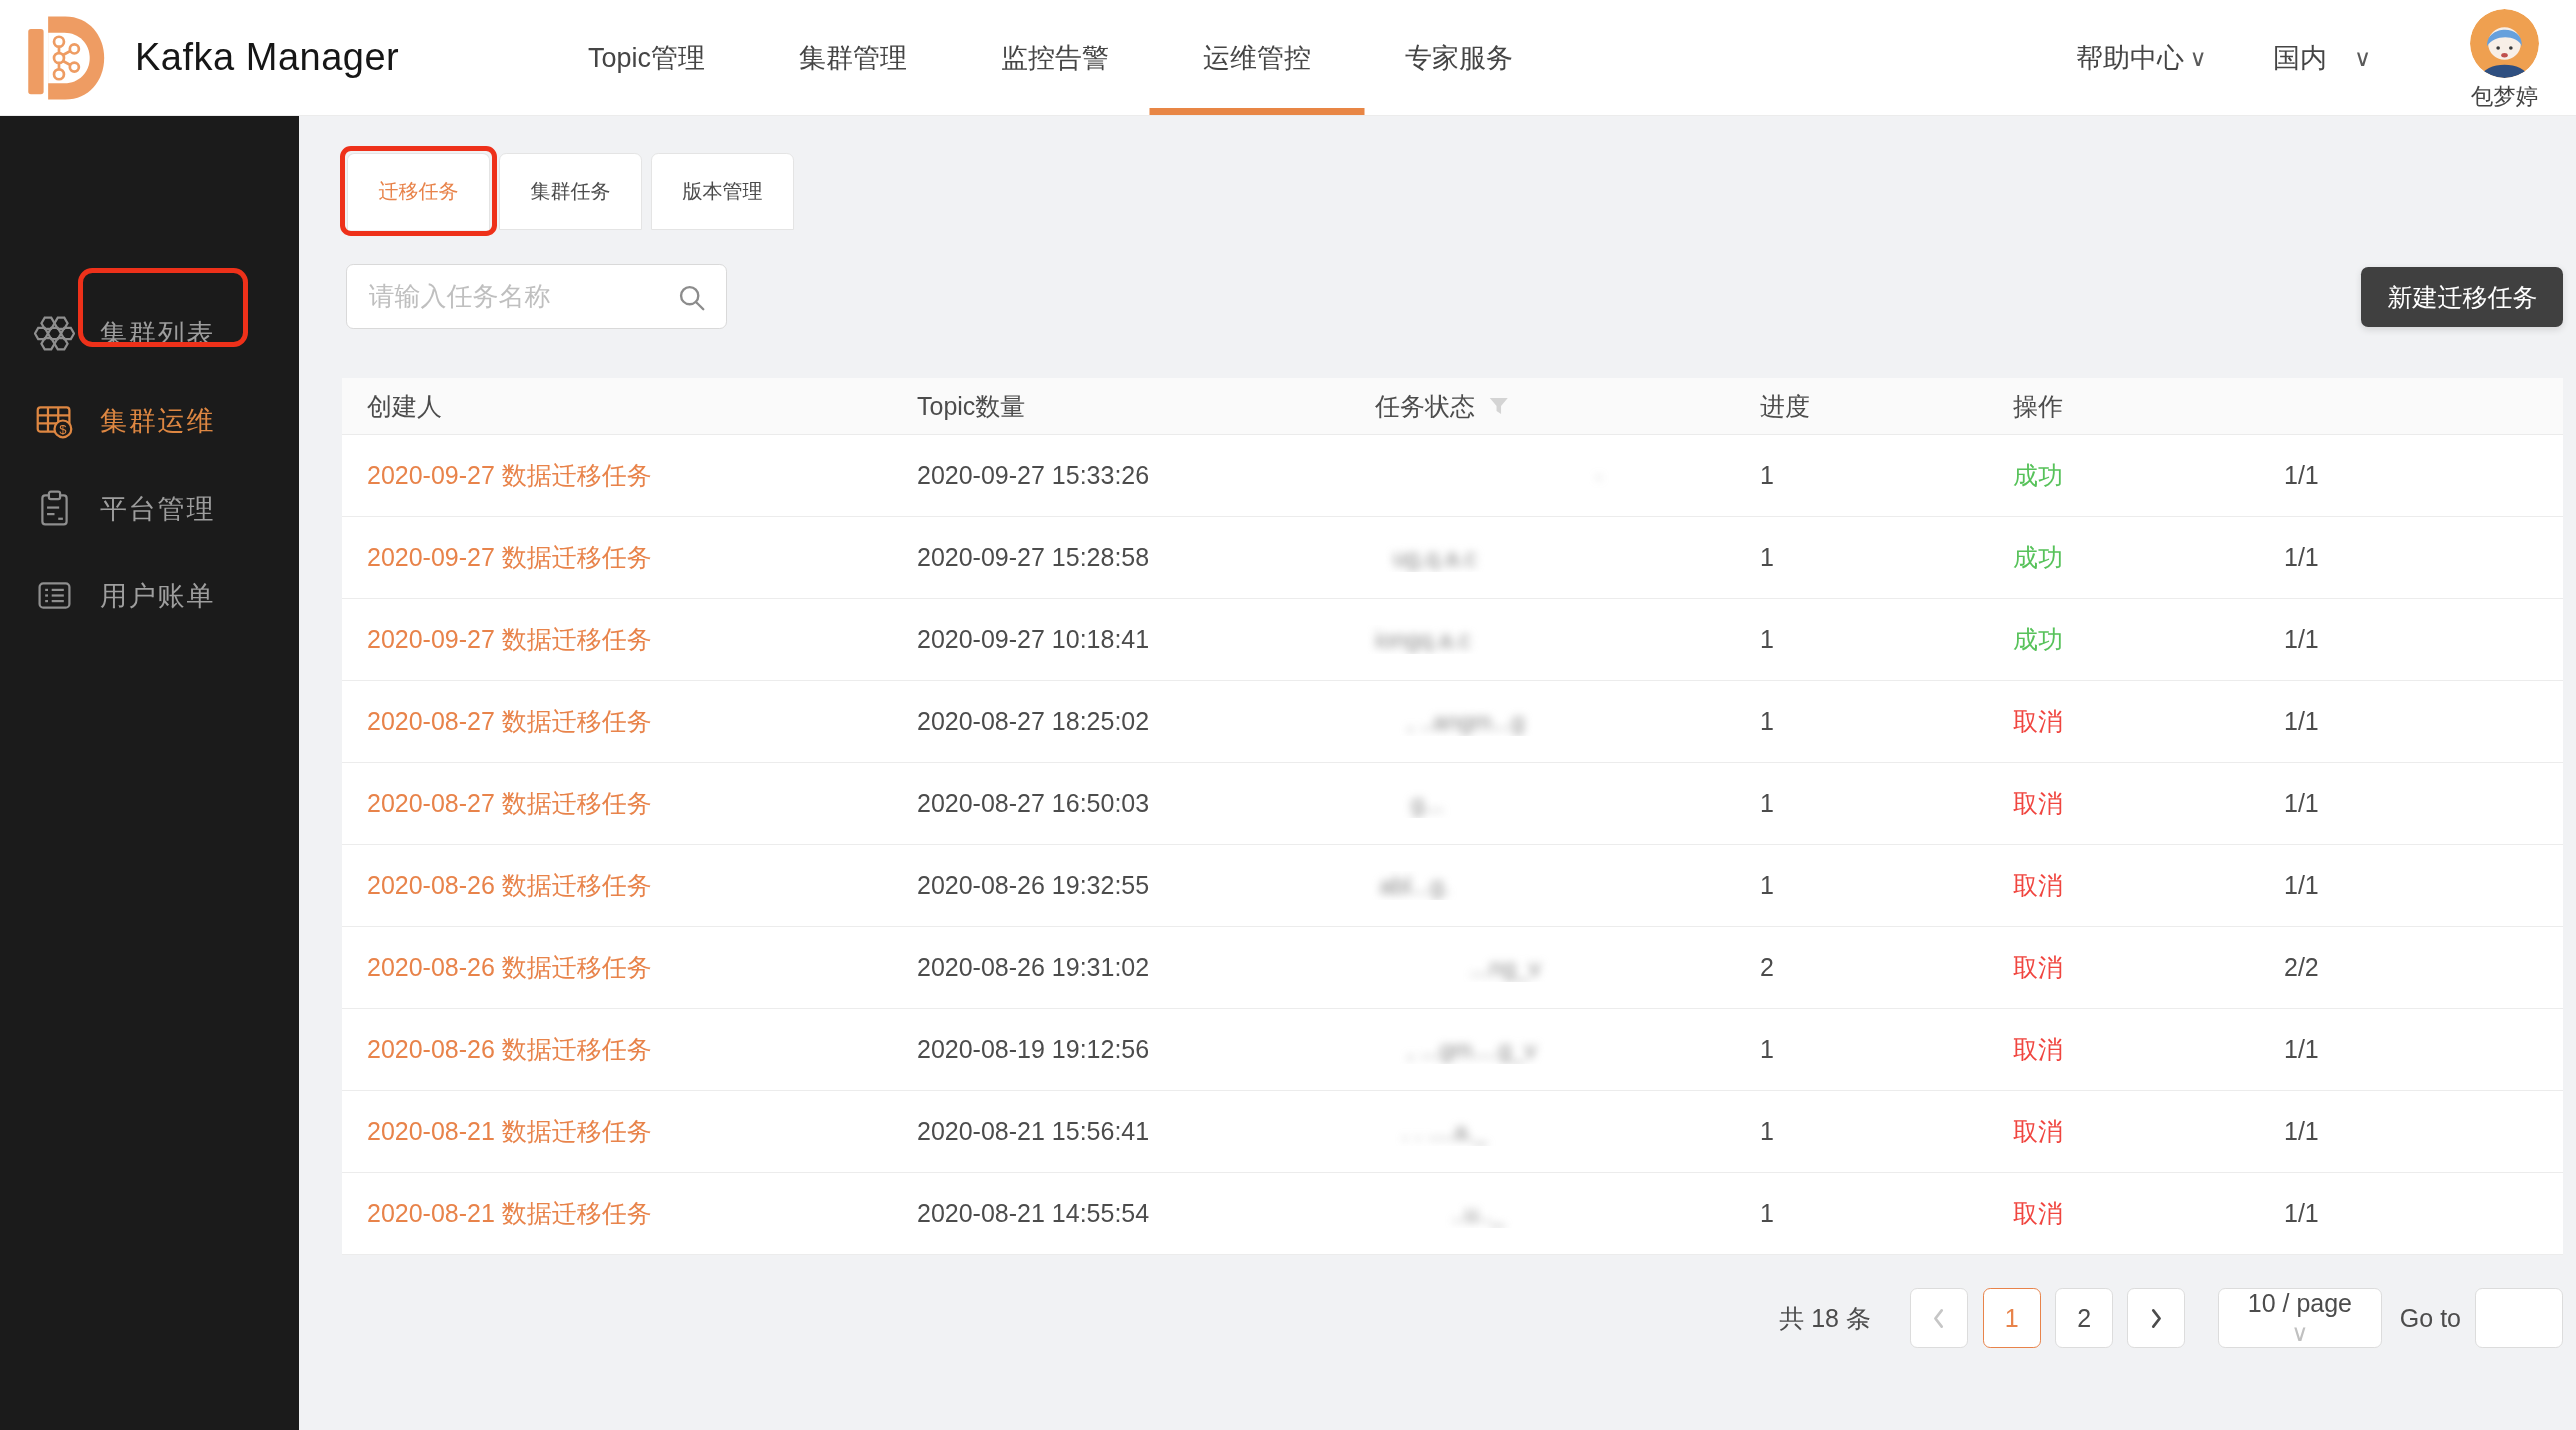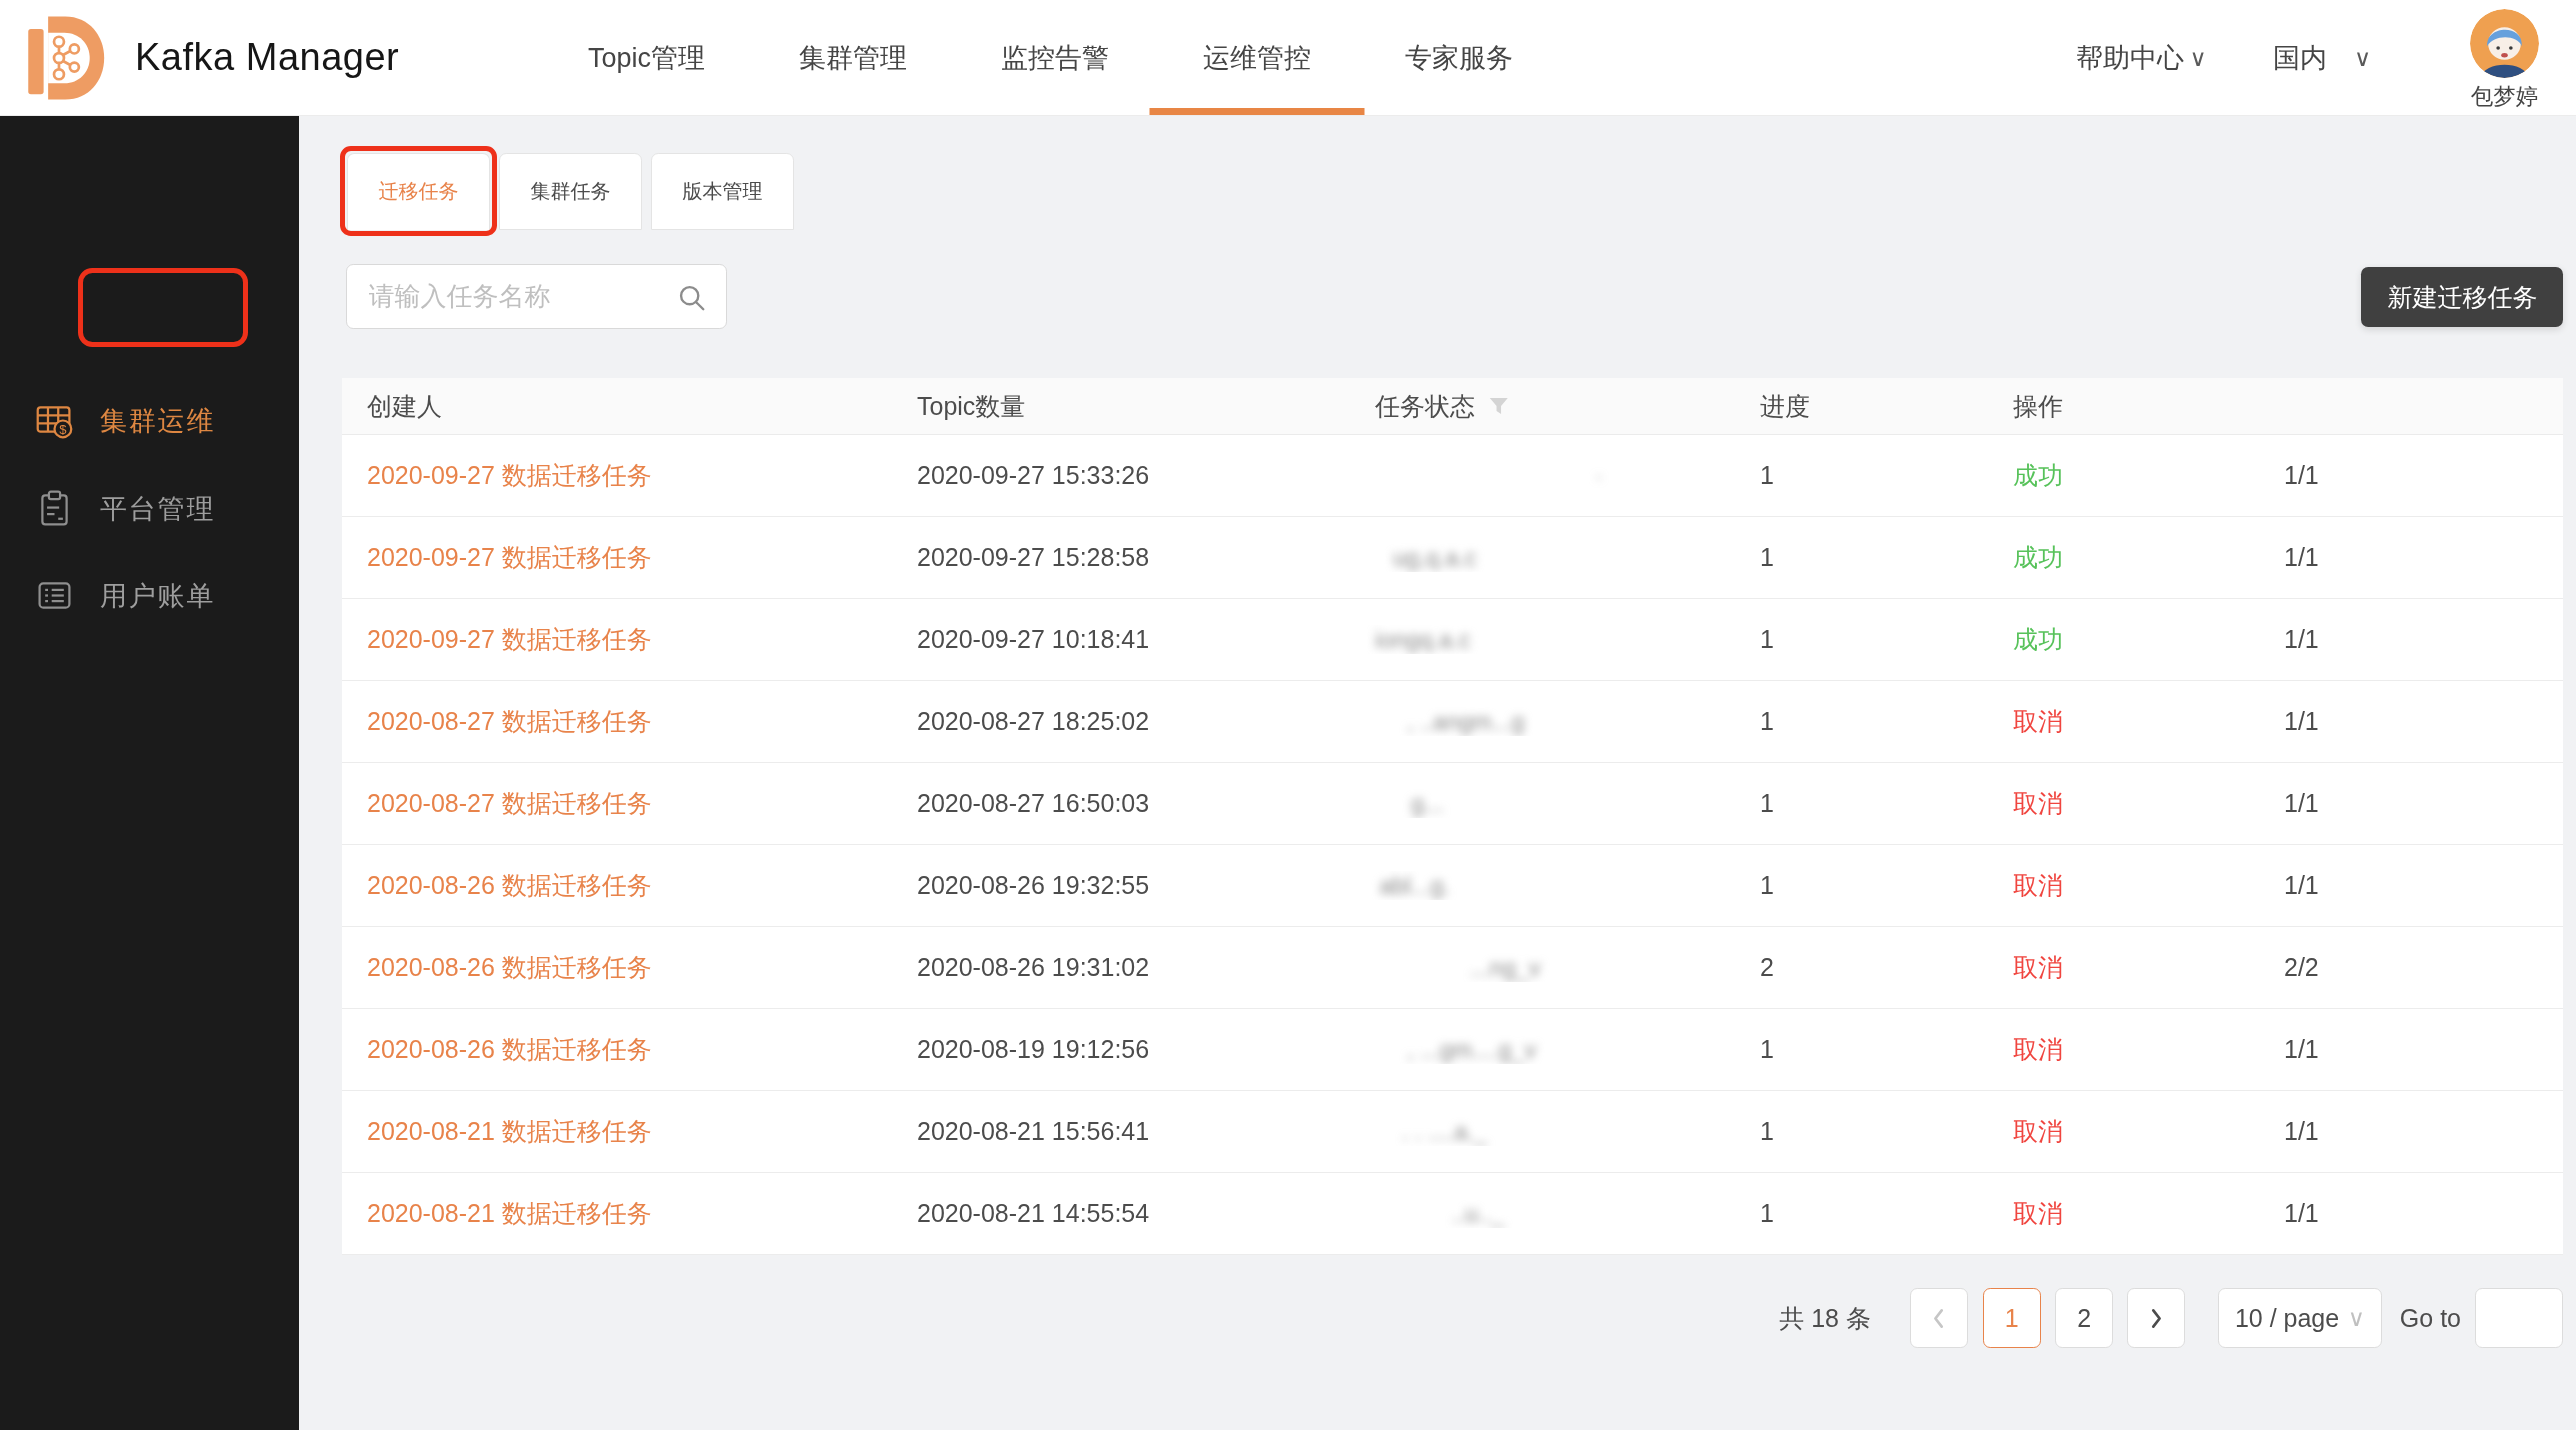--- a/index.html
+++ b/index.html
@@ -70,21 +70,21 @@
   .pager{position:absolute;right:12.6px;top:1173px;display:flex;align-items:center;gap:14.4px;
          font-size:25px;color:#4c4c4c;}
   .pg-total{margin-right:25px;}
   .pg-btn{min-width:58px;height:60px;background:#fff;border:0.9px solid #dcdcdc;border-radius:7.2px;
           display:flex;align-items:center;justify-content:center;cursor:pointer;box-sizing:border-box;}
   .pg-btn svg{display:block;}
   .pg-btn.disabled{color:#c6c6c6;}
   .pg-btn.current{border:1.8px solid #E8834A;color:#E8834A;}
   .pg-select{width:164px;height:60px;background:#fff;border:0.9px solid #dcdcdc;border-radius:7.2px;
           display:flex;align-items:center;justify-content:space-between;padding:0 16px;
-          box-sizing:border-box;cursor:pointer;margin-left:18px;}
+          box-sizing:border-box;cursor:pointer;margin-left:18px;flex-direction:column;}
   .pg-select .chev{color:#c0c0c0;margin-left:0;}
   .goto-label{margin-left:3.6px;}
   .goto-input{width:88px;height:60px;background:#fff;border:0.9px solid #dcdcdc;border-radius:7.2px;
           box-sizing:border-box;outline:none;font-size:25px;padding:0 12.6px;
           font-family:"Liberation Sans", sans-serif;}
 </style>
 </head>
 <body>
 
 <div class="screen">
@@ -140,20 +140,32 @@
           <circle cx="31" cy="43" r="2" fill="#3a3a3a"></circle>
           <circle cx="45" cy="43" r="2" fill="#3a3a3a"></circle>
           <ellipse cx="38" cy="51" rx="3.6" ry="2.4" fill="#C0504D"></ellipse>
         </g>
       </svg>
     </div>
     <div class="user-name">包梦婷</div>
   </div>
 
   <div class="sidebar">
+    <div class="side-item" style="top:175px">
+      <svg class="side-icon" viewBox="0 0 44 44" fill="none" stroke="#8f8f8f" stroke-width="2.4">
+        <polygon points="11.5,5 18.5,5 22,11 18.5,17 11.5,17 8,11"></polygon>
+        <polygon points="25.5,5 32.5,5 36,11 32.5,17 25.5,17 22,11"></polygon>
+        <polygon points="4.5,16 11.5,16 15,22 11.5,28 4.5,28 1,22"></polygon>
+        <polygon points="18.5,16 25.5,16 29,22 25.5,28 18.5,28 15,22"></polygon>
+        <polygon points="32.5,16 39.5,16 43,22 39.5,28 32.5,28 29,22"></polygon>
+        <polygon points="11.5,27 18.5,27 22,33 18.5,39 11.5,39 8,33"></polygon>
+        <polygon points="25.5,27 32.5,27 36,33 32.5,39 25.5,39 22,33"></polygon>
+      </svg>
+      <span class="side-label">集群列表</span>
+    </div>
 
     <div class="side-item active" style="top:262px">
       <svg class="side-icon" viewBox="0 0 44 44" fill="none" stroke="#DE8742" stroke-width="2.4">
         <rect x="4" y="8" width="34" height="26" rx="3"></rect>
         <line x1="4" y1="16.5" x2="38" y2="16.5"></line>
         <line x1="4" y1="25" x2="38" y2="25"></line>
         <line x1="15" y1="8" x2="15" y2="34"></line>
         <line x1="26" y1="8" x2="26" y2="34"></line>
         <circle cx="31" cy="31" r="9" fill="#1B1B1B"></circle>
         <text x="31" y="36" font-size="14" fill="#DE8742" stroke="none" text-anchor="middle" font-family="Liberation Sans, sans-serif">$</text>

